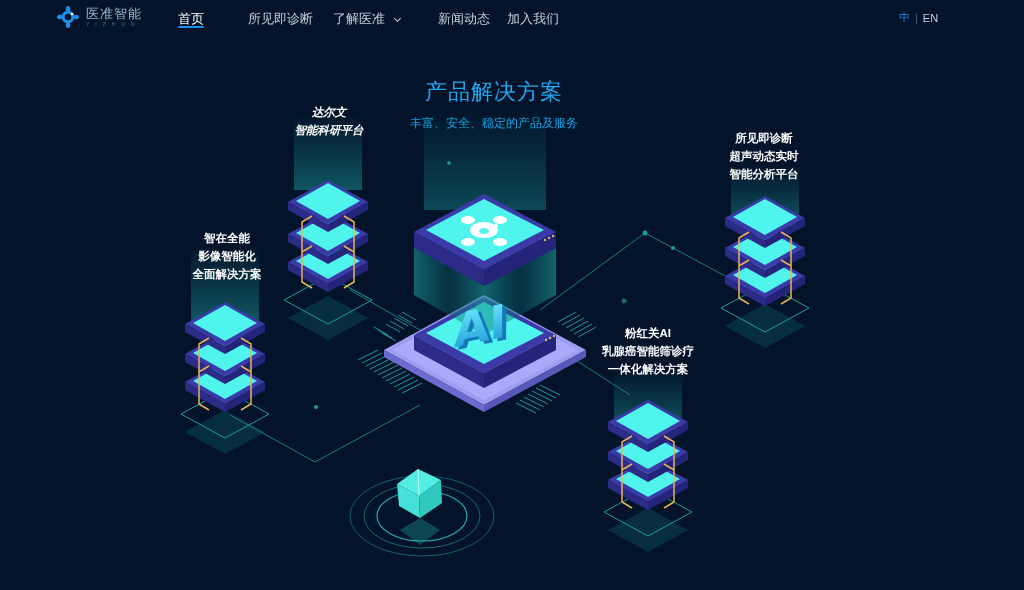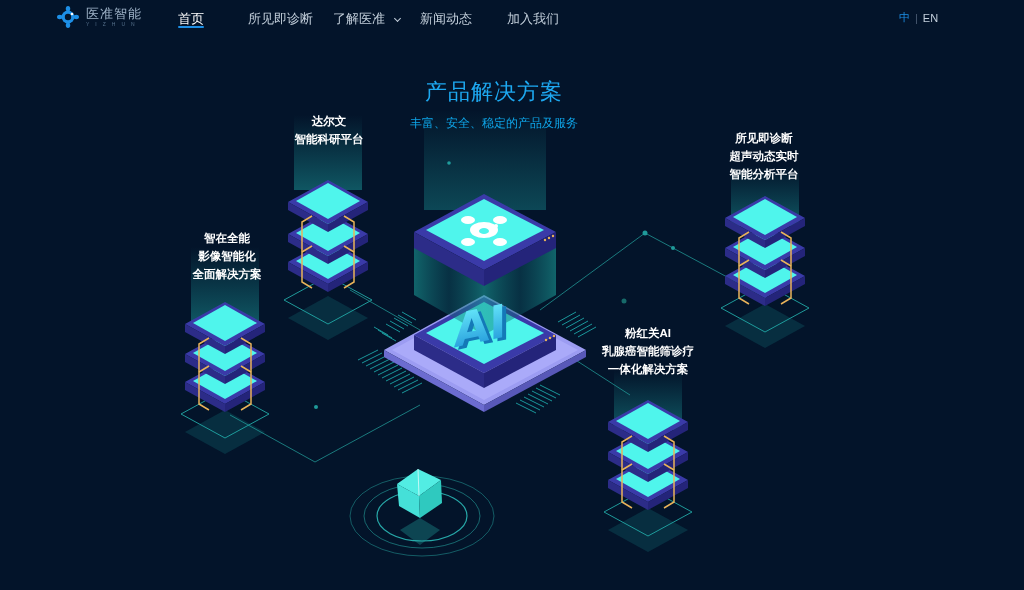--- a/index.html
+++ b/index.html
@@ -46,21 +46,21 @@
   <div class="nav-item active" style="left:178px;">
     <span>首页</span>
   </div>
   <div class="nav-item" style="left:248px;">
     <span>所见即诊断</span>
   </div>
   <div class="nav-item" style="left:333px;">
     <span>了解医准</span>
     <span class="chev"></span>
   </div>
-  <div class="nav-item" style="left:420px;">
+  <div class="nav-item" style="left:438px;">
     <span>新闻动态</span>
   </div>
   <div class="nav-item" style="left:507px;">
     <span>加入我们</span>
   </div>
 
   <div class="lang">
     <span class="cn">中</span>
     <span class="sep">|</span>
     <span class="en">EN</span>
@@ -266,21 +266,21 @@
     <polygon points="397,484 418,469 441,480 419,496" fill="#52ede3"></polygon>
     <polygon points="397,484 419,496 420,518 399,506" fill="#45e0d8"></polygon>
     <polygon points="441,480 419,496 420,518 442,503" fill="#2fc9bf"></polygon>
     <line x1="419" y1="496" x2="418" y2="469" stroke="#ffffff" stroke-width="0.8" opacity="0.8"></line>
   </g>
 </svg>
 
 <div class="title">产品解决方案</div>
 <div class="subtitle">丰富、安全、稳定的产品及服务</div>
 
-<div class="label" style="left:287px; top:112px; width:84px;">
+<div class="label" style="left:287px; top:103px; width:84px;font-style:italic;">
   <div>达尔文</div>
   <div>智能科研平台</div>
 </div>
 
 <div class="label" style="left:185px; top:229px; width:84px;">
   <div>智在全能</div>
   <div>影像智能化</div>
   <div>全面解决方案</div>
 </div>
 

